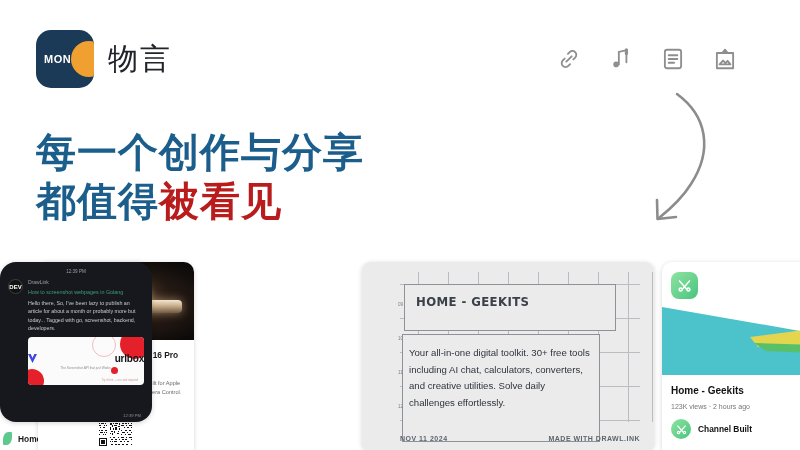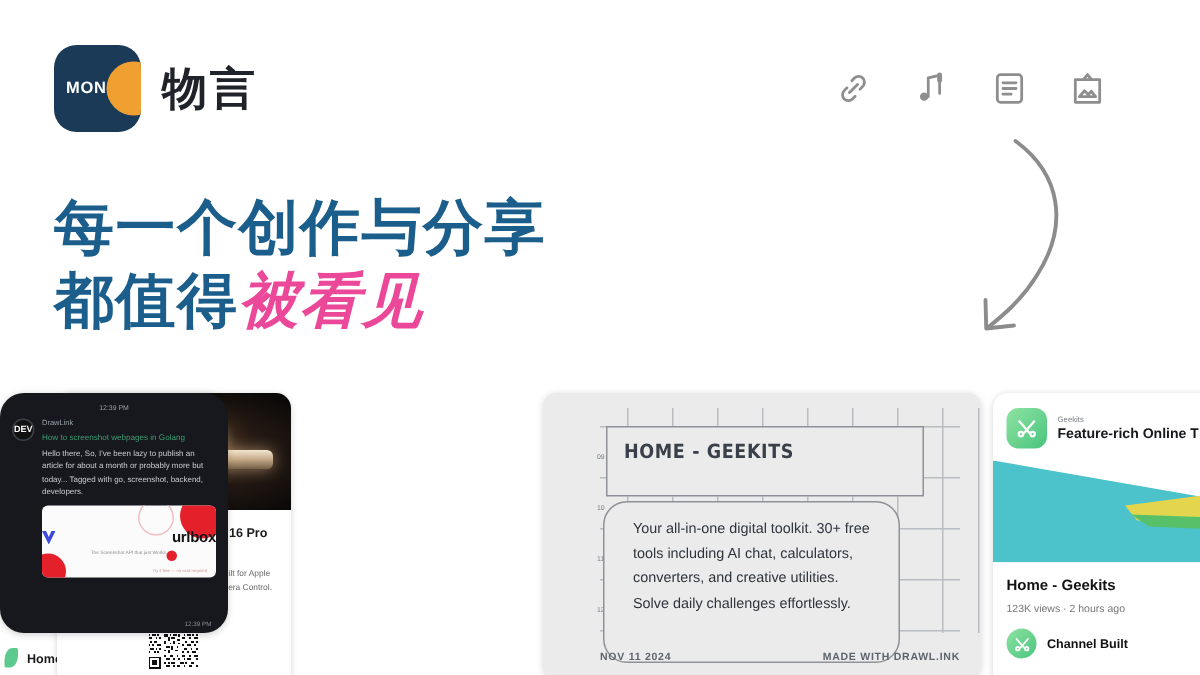--- a/index.html
+++ b/index.html
@@ -25,21 +25,21 @@
     position: absolute; right: -13px; top: 11px;
     width: 36px; height: 36px; border-radius: 50%;
     background: #f0a030;
   }
   .logo-mark .mon {
     position: relative; z-index: 2;
     color: #ffffff; font-size: 11px; font-weight: bold;
     letter-spacing: .5px; margin-left: 8px;
   }
   .brand-name {
-    font-size: 30px; font-weight: bold; color: #20232a;
+    font-size: 30px; font-weight: normal; color: #20232a;
     letter-spacing: 2px;
     text-align: center;
   }
 
   
   .icon-row {
     position: absolute; right: 62px; top: 46px;
     display: flex; align-items: center; gap: 26px;
   }
   .icon-row .ic { width: 26px; height: 26px; color: #8e8e8e; }
@@ -47,21 +47,21 @@
 
   
   .arrow { position: absolute; left: 645px; top: 88px; width: 120px; height: 145px; }
 
   
   .headline {
     position: absolute; left: 36px; top: 128px;
     font-size: 40px; font-weight: bold; line-height: 1.22;
     letter-spacing: 1px; color: #1b5e8c; white-space: nowrap;
   }
-  .headline .hl-orange { color: #ec4899; font-style: italic; }
+  .headline .hl-orange { color: #b91c1c; }
 
   
   .strip { position: absolute; left: 0; top: 262px; width: 800px; height: 190px; }
 
   .card {
     position: absolute; top: 0;
     background: #ffffff; border-radius: 10px;
     box-shadow: 0 1px 5px rgba(0,0,0,.16);
     overflow: hidden;
   }
@@ -145,21 +145,21 @@
   .c3-grid { position: absolute; left: 18px; right: 0; top: 0; bottom: 22px; }
   .c3-grid .vl { position: absolute; top: 0; bottom: 0; width: 1px; background: #b9bcc0; }
   .c3-grid .hl { position: absolute; left: 0; right: 0; height: 1px; background: #b9bcc0; }
   .c3-rownum { position: absolute; left: -2px; font-size: 4.6px; color: #7d8189; }
   .c3-box {
     position: absolute; background: #ebebeb; border: 1px solid #8e9298;
   }
   .c3-head { left: 22px; right: 24px; top: 12px; height: 47px; padding: 9px 11px; }
   .c3-head-t { font-size: 13px; font-weight: bold; letter-spacing: .4px; color: #3a4049;
      font-family: "DejaVu Sans Condensed","Liberation Sans", sans-serif; }
-  .c3-body { left: 20px; right: 40px; top: 62px; bottom: 2px; padding: 10px 19px; border-radius: 16px; }
+  .c3-body { left: 20px; right: 40px; top: 62px; bottom: 2px; padding: 10px 6px; }
   .c3-body-t { font-size: 9.6px; color: #2f343c; line-height: 1.72; }
   .c3-foot {
     position: absolute; left: 18px; right: 0; bottom: 2px;
     display: flex; justify-content: space-between;
     font-size: 7px; font-weight: bold; letter-spacing: .5px; color: #5e646d;
   }
 
   
   .card4 { left: 662px; width: 150px; height: 196px; }
   .c4-top { display: flex; align-items: center; gap: 7px; padding: 10px 9px 8px 9px; }
@@ -425,24 +425,20 @@
     <div class="card card4">
       <div class="c4-top">
         <div class="c4-appicon">
           <svg viewBox="0 0 24 24" width="17" height="17" fill="none" stroke="#fff" stroke-width="2.1" stroke-linecap="round">
             <path d="M5 5.5 14.5 16.5"></path>
               <path d="M19 5.5 9.5 16.5"></path>
             <circle cx="17.5" cy="17.5" r="2.1"></circle>
               <circle cx="6.5" cy="17.5" r="2.1"></circle>
           </svg>
         </div>
-        <div>
-          <div class="c4-brand">Geekits</div>
-          <div class="c4-headline">Feature-rich Online T</div>
-        </div>
       </div>
       <div class="c4-thumb">
         <svg viewBox="0 0 150 68" preserveAspectRatio="none" width="100%" height="100%">
           <polygon points="0,0 150,26 150,68 0,68" fill="#4cc2cb"></polygon>
           <polygon points="88,30 150,22 150,40 96,40" fill="#e3d64e"></polygon>
           <polygon points="92,36 150,38 150,46 104,44" fill="#59c06a"></polygon>
         </svg>
       </div>
       <div class="c4-body">
         <div class="c4-vtitle">Home - Geekits</div>

